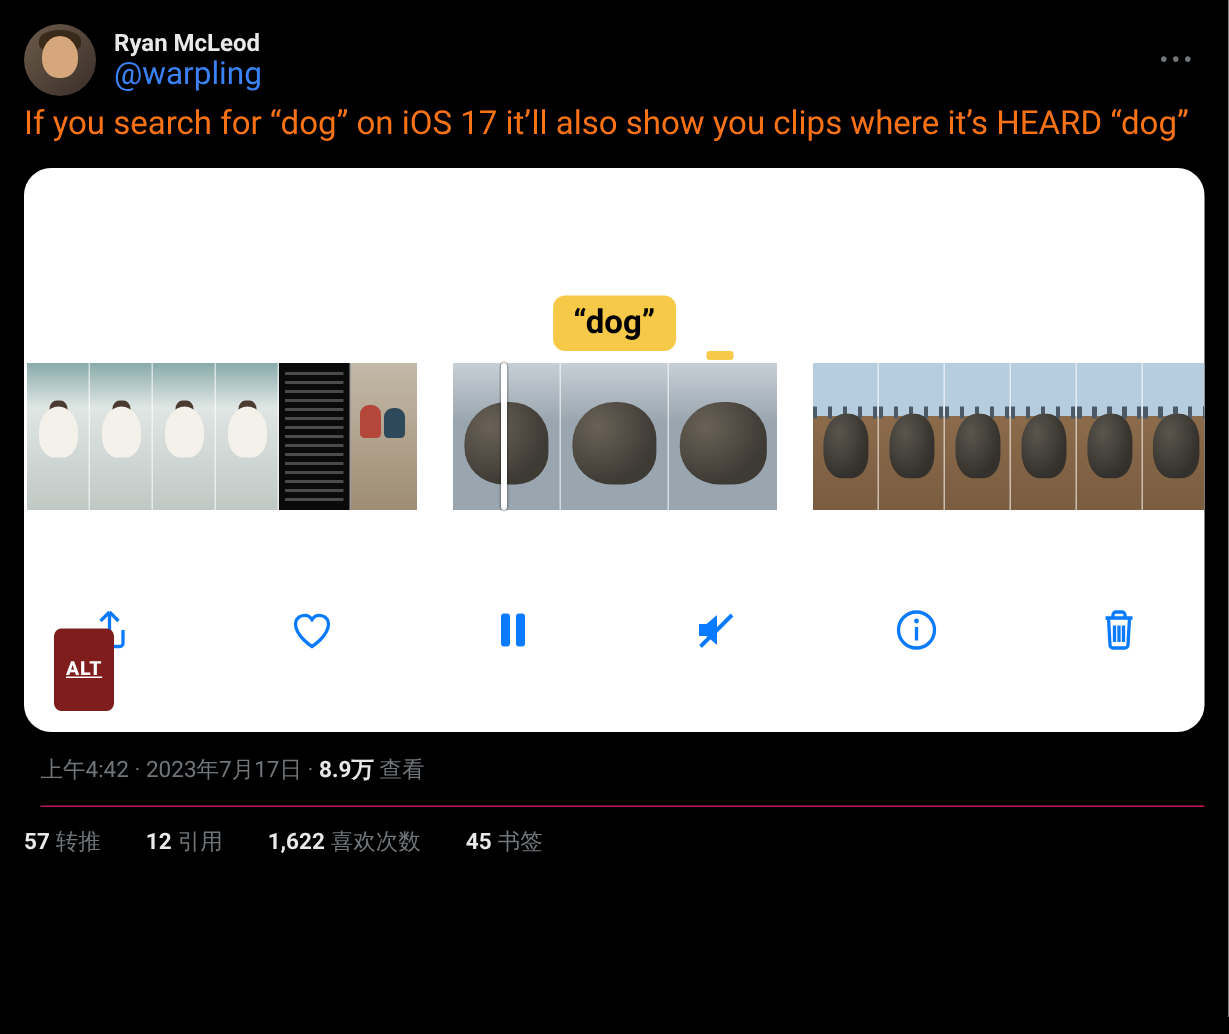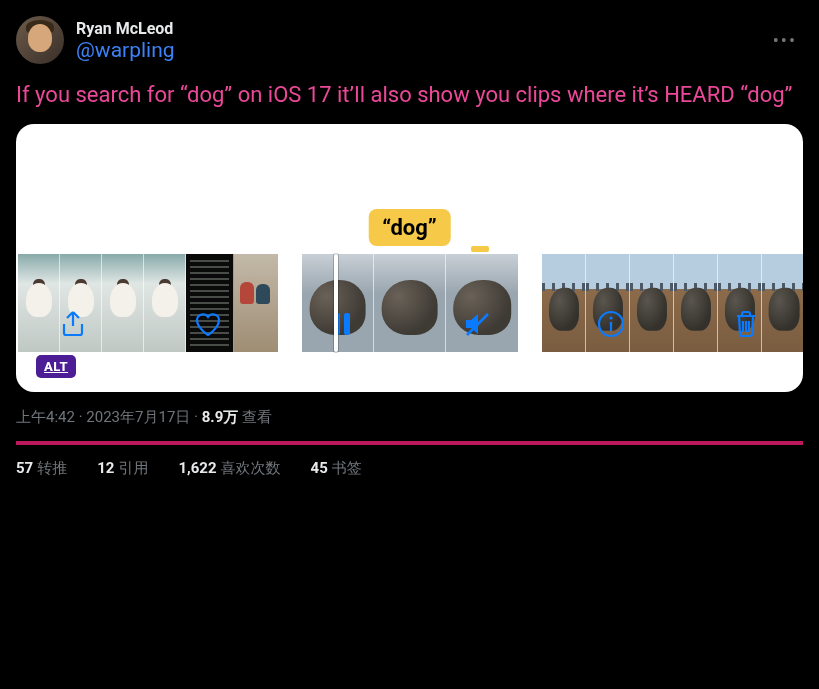--- a/index.html
+++ b/index.html
@@ -55,38 +55,38 @@
     color: #3b82f6;
   }
   .more-dots {
     color: #71767b;
     font-size: 18px;
     letter-spacing: 2px;
     padding: 0 6px;
     cursor: pointer;
   }
   .content {
-    margin-top: 16px;
+    margin-top: 4px;
     font-size: 22px;
     line-height: 1.35;
-    color: #ec4899;
+    color: #f97316;
   }
   .translate {
     margin-top: 8px;
     font-size: 14px;
     color: #1d9bf0;
     cursor: pointer;
   }
   .media-card {
     margin-top: 14px;
     background: #fff;
     border-radius: 18px;
     overflow: hidden;
     position: relative;
-    height: 268px;
+    height: 376px;
   }
   .caption-chip {
     position: absolute;
     top: 85px;
     left: 50%;
     transform: translateX(-50%);
     background: #f7c948;
     color: #000;
     font-weight: 700;
     font-size: 22px;
@@ -196,36 +196,37 @@
     width: 34px; height: 34px;
     display: flex; align-items: center; justify-content: center;
     cursor: pointer;
   }
   .tool-btn svg { width: 32px; height: 32px; stroke: #0a7aff; fill: none; stroke-width: 2.2; }
   .tool-btn.pause svg rect { fill: #0a7aff; stroke: none; }
   .alt-badge {
     position: absolute;
     left: 20px;
     bottom: 14px;
-    background: #4c1d95;
+    background: #7f1d1d;
     color: #fff;
     font-weight: 800;
     font-size: 13px;
-    padding: 4px 8px;
+    padding: 20px 8px;
     border-radius: 5px;
     cursor: pointer;
     letter-spacing: 0.5px;
     text-decoration: underline;
   }
   .meta {
     margin-top: 16px;
     font-size: 15px;
     color: #71767b;
     padding-bottom: 14px;
-    border-bottom: 4px solid #be185d;
+    border-bottom: 1px solid #be185d;
+    margin-left: 11px;
   }
   .meta .views-num { color: #e7e9ea; font-weight: 700; }
   .stats {
     margin-top: 14px;
     display: flex;
     gap: 30px;
     font-size: 15px;
     color: #71767b;
   }
   .stats .num { color: #e7e9ea; font-weight: 700; margin-right: 4px; }

